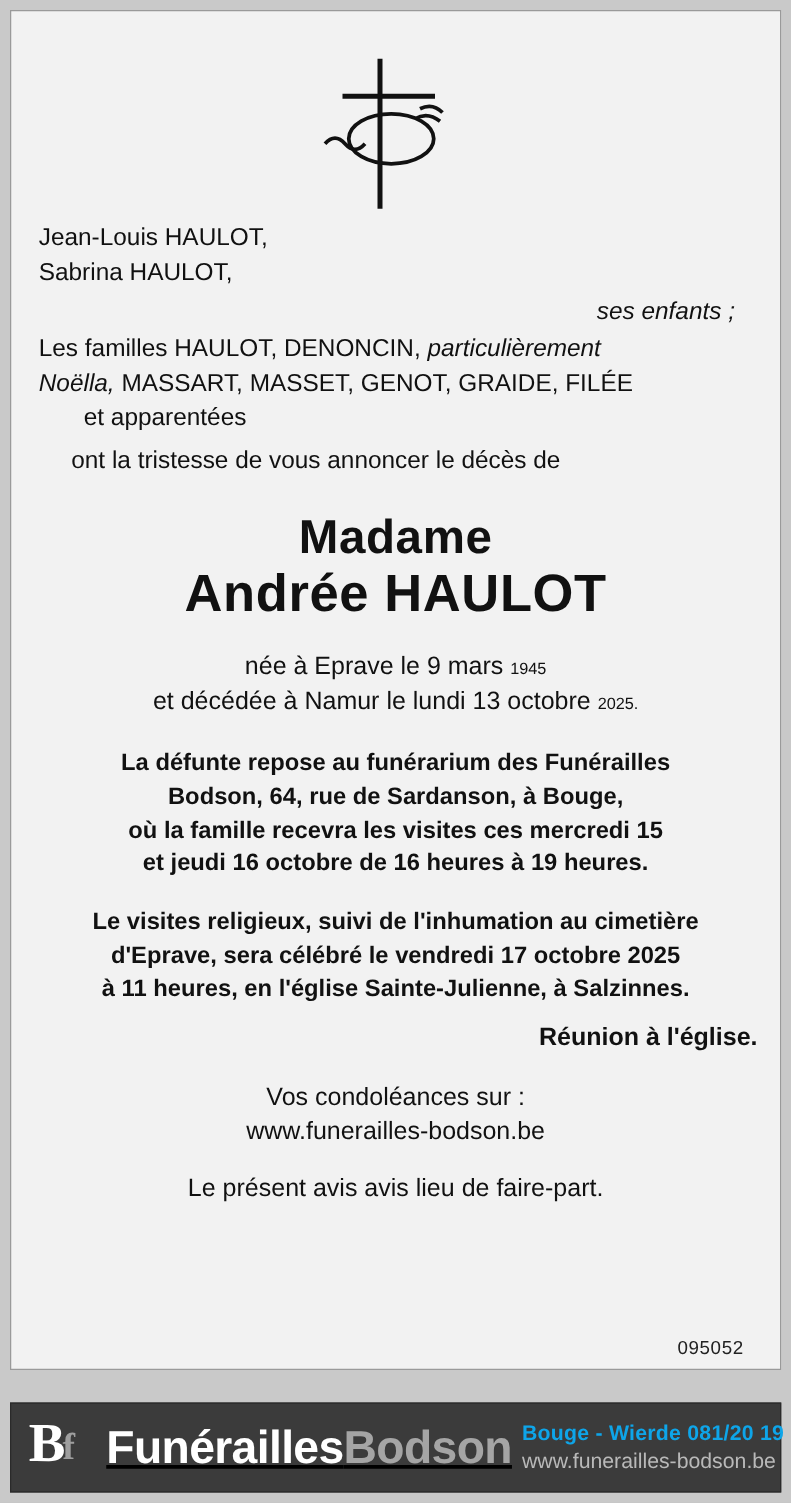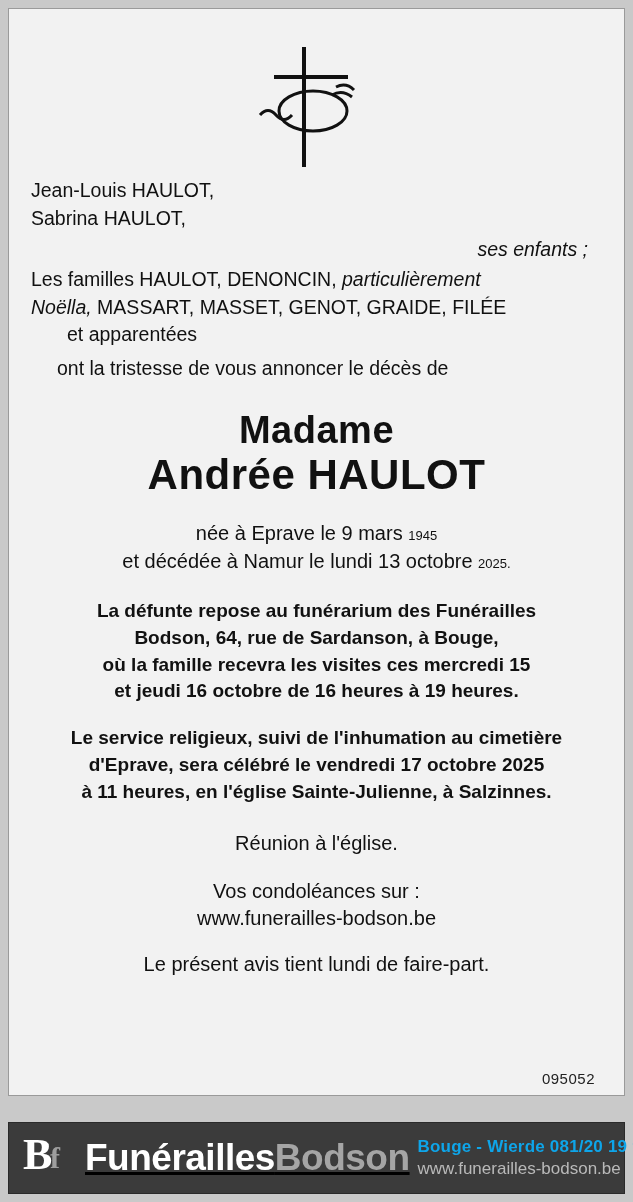--- a/index.html
+++ b/index.html
@@ -80,24 +80,24 @@
 
   .block-bold {
     text-align: center;
     font-weight: bold;
     font-size: 19px;
     line-height: 1.42;
     margin-top: 22px;
   }
   .block-bold.tight { margin-top: 20px; }
   .reunion {
-    text-align: center;
-    font-weight: normal;
-    font-size: 20px;
-    margin-top: 23px;
+    text-align: right;
+    font-weight: bold;
+    font-size: 20px;
+    margin-top: 10px;
   }
   .condolences {
     text-align: center;
     font-size: 20px;
     line-height: 1.35;
     margin-top: 20px;
   }
   .faire-part {
     text-align: center;
     font-size: 20px;
@@ -220,33 +220,33 @@
       </div>
 
       <div class="block-bold">
         <div>La défunte repose au funérarium des Funérailles</div>
         <div>Bodson, 64, rue de Sardanson, à Bouge,</div>
         <div>où la famille recevra les visites ces mercredi 15</div>
         <div>et jeudi 16 octobre de 16 heures à 19 heures.</div>
       </div>
 
       <div class="block-bold tight">
-        <div>Le service religieux, suivi de l'inhumation au cimetière</div>
+        <div>Le visites religieux, suivi de l'inhumation au cimetière</div>
         <div>d'Eprave, sera célébré le vendredi 17 octobre 2025</div>
         <div>à 11 heures, en l'église Sainte-Julienne, à Salzinnes.</div>
       </div>
 
       <div class="reunion">Réunion à l'église.</div>
 
       <div class="condolences">
         <div>Vos condoléances sur :</div>
         <div>www.funerailles-bodson.be</div>
       </div>
 
-      <div class="faire-part">Le présent avis tient lundi de faire-part.</div>
+      <div class="faire-part">Le présent avis avis lieu de faire-part.</div>
     </div>
 
     <div class="ref">095052</div>
   </div>
 
   <div class="footer">
     <div class="logo-mark">
       <span class="logo-b">B</span>
       <span class="logo-f">f</span>
     </div>

